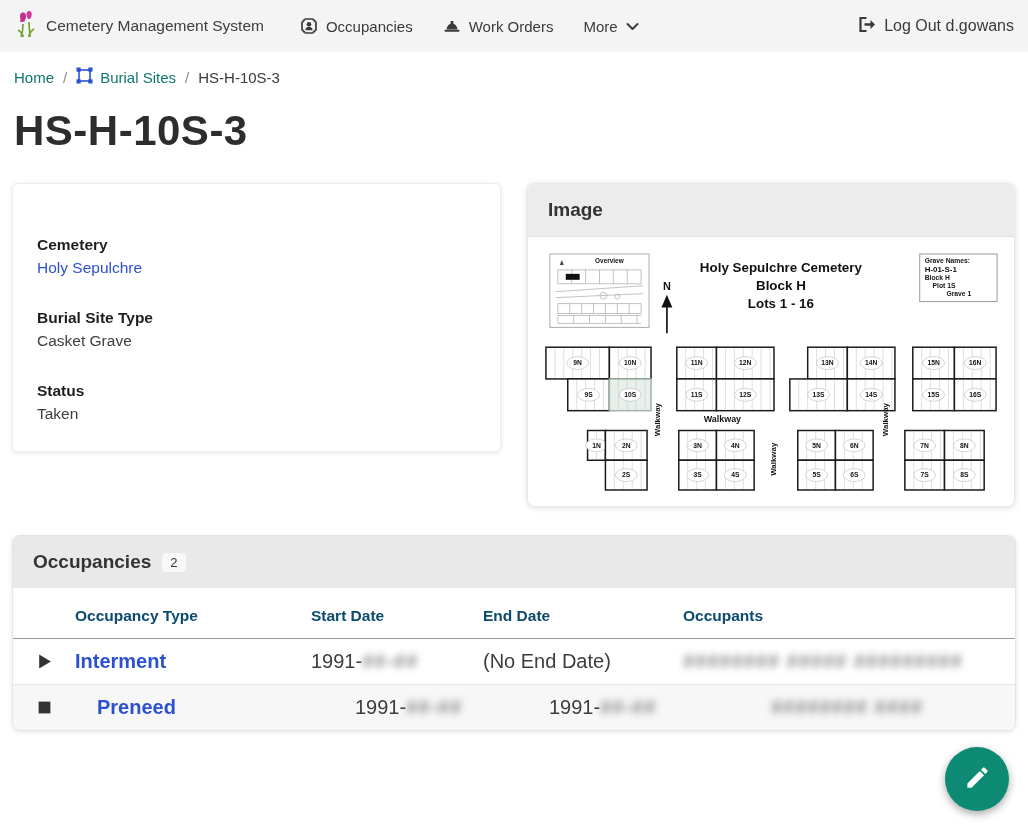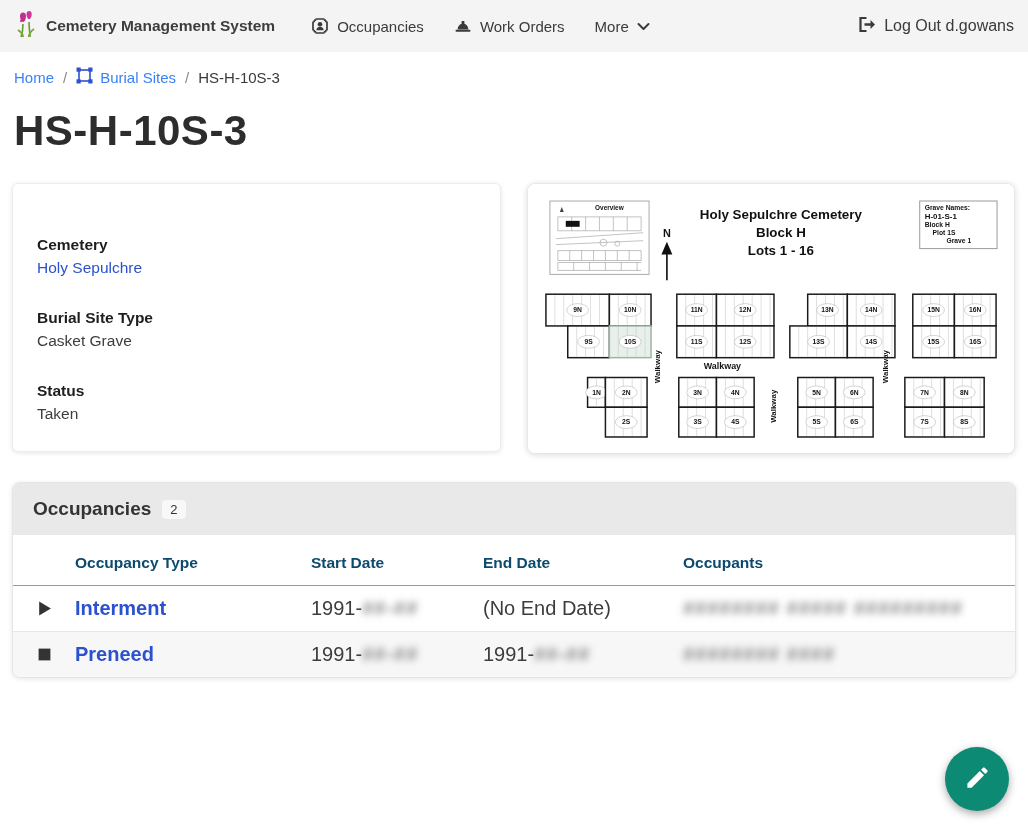--- a/index.html
+++ b/index.html
@@ -8,28 +8,28 @@
     font-family: "Liberation Sans", sans-serif;
     background:#ffffff; color:#333;
     position:relative; height:830px; overflow:hidden;
   }
   
   .navbar {
     height:52px; background:#f4f4f4; display:flex; align-items:center;
     padding:0 14px; gap:10px;
   }
   .brand { display:flex; align-items:center; gap:8px; cursor:pointer; }
-  .brand-label { font-weight:700; font-size:15.5px; color:#3d3d3d; }
+  .brand-label { font-weight:400; font-size:15.5px; color:#3d3d3d; }
   .nav-links { display:flex; align-items:center; gap:30px; margin-left:26px; flex:1; }
   .nav-item { display:flex; align-items:center; gap:8px; font-size:15px; color:#3a3a3a; cursor:pointer; }
   .nav-item svg { display:block; }
   .nav-right { display:flex; align-items:center; gap:9px; font-size:16px; color:#3a3a3a; cursor:pointer; }
   
   .breadcrumb { display:flex; align-items:center; padding:15px 14px 6px; font-size:15px; gap:9px; }
-  .crumb-link { color:#3b82f6; text-decoration:none; display:flex; align-items:center; gap:7px; cursor:pointer; }
+  .crumb-link { color:#0f766e; text-decoration:none; display:flex; align-items:center; gap:7px; cursor:pointer; }
   .crumb-sep { color:#8a8a8a; }
   .crumb-current { color:#3a3a3a; }
   
   .page-title { font-size:42px; font-weight:700; color:#2d2d2d; padding:14px 14px 2px; letter-spacing:.5px; }
   
   .content { display:flex; align-items:flex-start; padding:26px 12px 0; gap:26px; }
   .details-card {
     width:489px; background:#fff; border:1px solid #ededed; border-radius:6px;
     box-shadow:0 1px 5px rgba(0,0,0,.10); padding:20px 24px 24px;
   }
@@ -61,21 +61,21 @@
     padding:3px 8px; line-height:1;
   }
   .occ-table { width:100%; }
   .occ-row {
     display:grid; grid-template-columns:62px 236px 172px 200px 1fr;
     align-items:center;
   }
   .occ-head { padding:19px 0 13px; border-bottom:1px solid #9a9a9a; }
   .occ-head .cell { font-weight:700; font-size:15.5px; color:#0c4a6e; }
   .occ-body-row { padding:11px 0; border-bottom:1px solid #e6e6e6; font-size:20px; color:#3d3d3d; }
-  .occ-body-row:last-child { border-bottom:none; }
+  .occ-body-row:last-child { border-bottom:none;gap:22px; }
   .occ-body-row.striped { background:#f7f7f7; }
   .cell-icon { display:flex; justify-content:center; }
   .occ-type-link { font-weight:700; color:#2c51cf; text-decoration:none; cursor:pointer; }
   .redacted { color:#8a8a8a; filter:blur(3.5px); user-select:none; font-weight:600; letter-spacing:1px; }
   
   .fab {
     position:absolute; left:945px; top:747px; width:64px; height:64px; border-radius:50%;
     background:#0d8a73; border:none; display:flex; align-items:center; justify-content:center;
     box-shadow:0 3px 8px rgba(0,0,0,.35); cursor:pointer;
   }
@@ -178,20 +178,21 @@
       <div class="field-label">Burial Site Type</div>
       <div class="field-value">Casket Grave</div>
     </div>
     <div class="field">
       <div class="field-label">Status</div>
       <div class="field-value">Taken</div>
     </div>
   </div>
 
   <div class="image-card">
+    <div class="card-header">Image</div>
     <div class="image-card-body">
       <svg class="map-svg" width="466" height="248" viewBox="0 0 470 250">
 
         <g>
           <rect x="12" y="6" width="100" height="74" fill="#fff" stroke="#aaa" stroke-width="1"></rect>
           <text x="72" y="15" font-size="6.5" font-weight="700" text-anchor="middle">Overview</text>
           <g stroke="#999" stroke-width="0.6" fill="none">
             <path d="M20 22 h84 M20 22 v14 M34 22 v14 M48 22 v14 M62 22 v14 M76 22 v14 M90 22 v14 M104 22 v14 M20 36 h84"></path>
             <path d="M18 44 L106 38"></path>
             <path d="M18 50 L106 46"></path>

